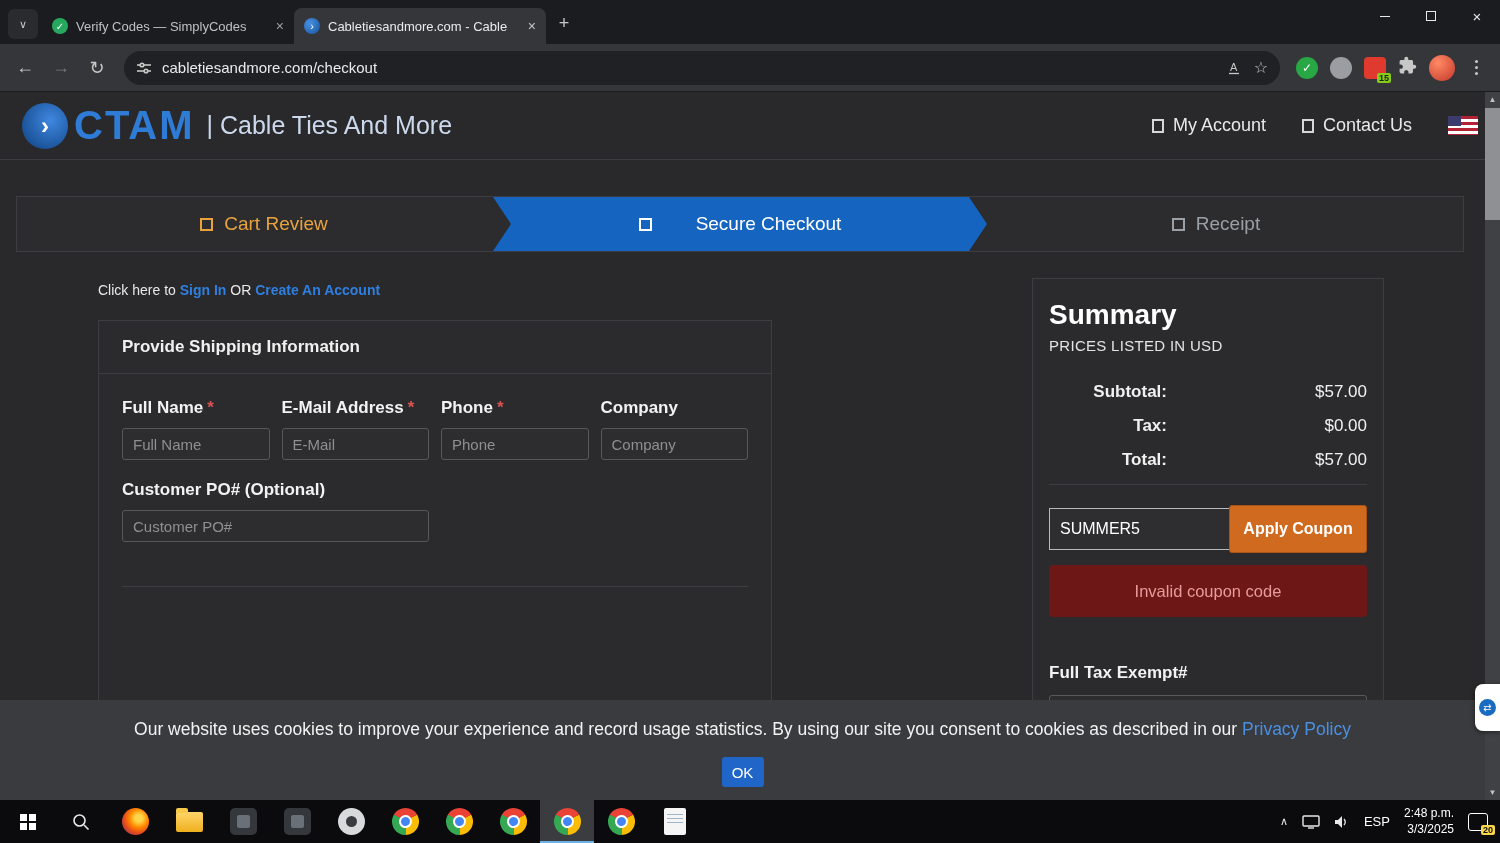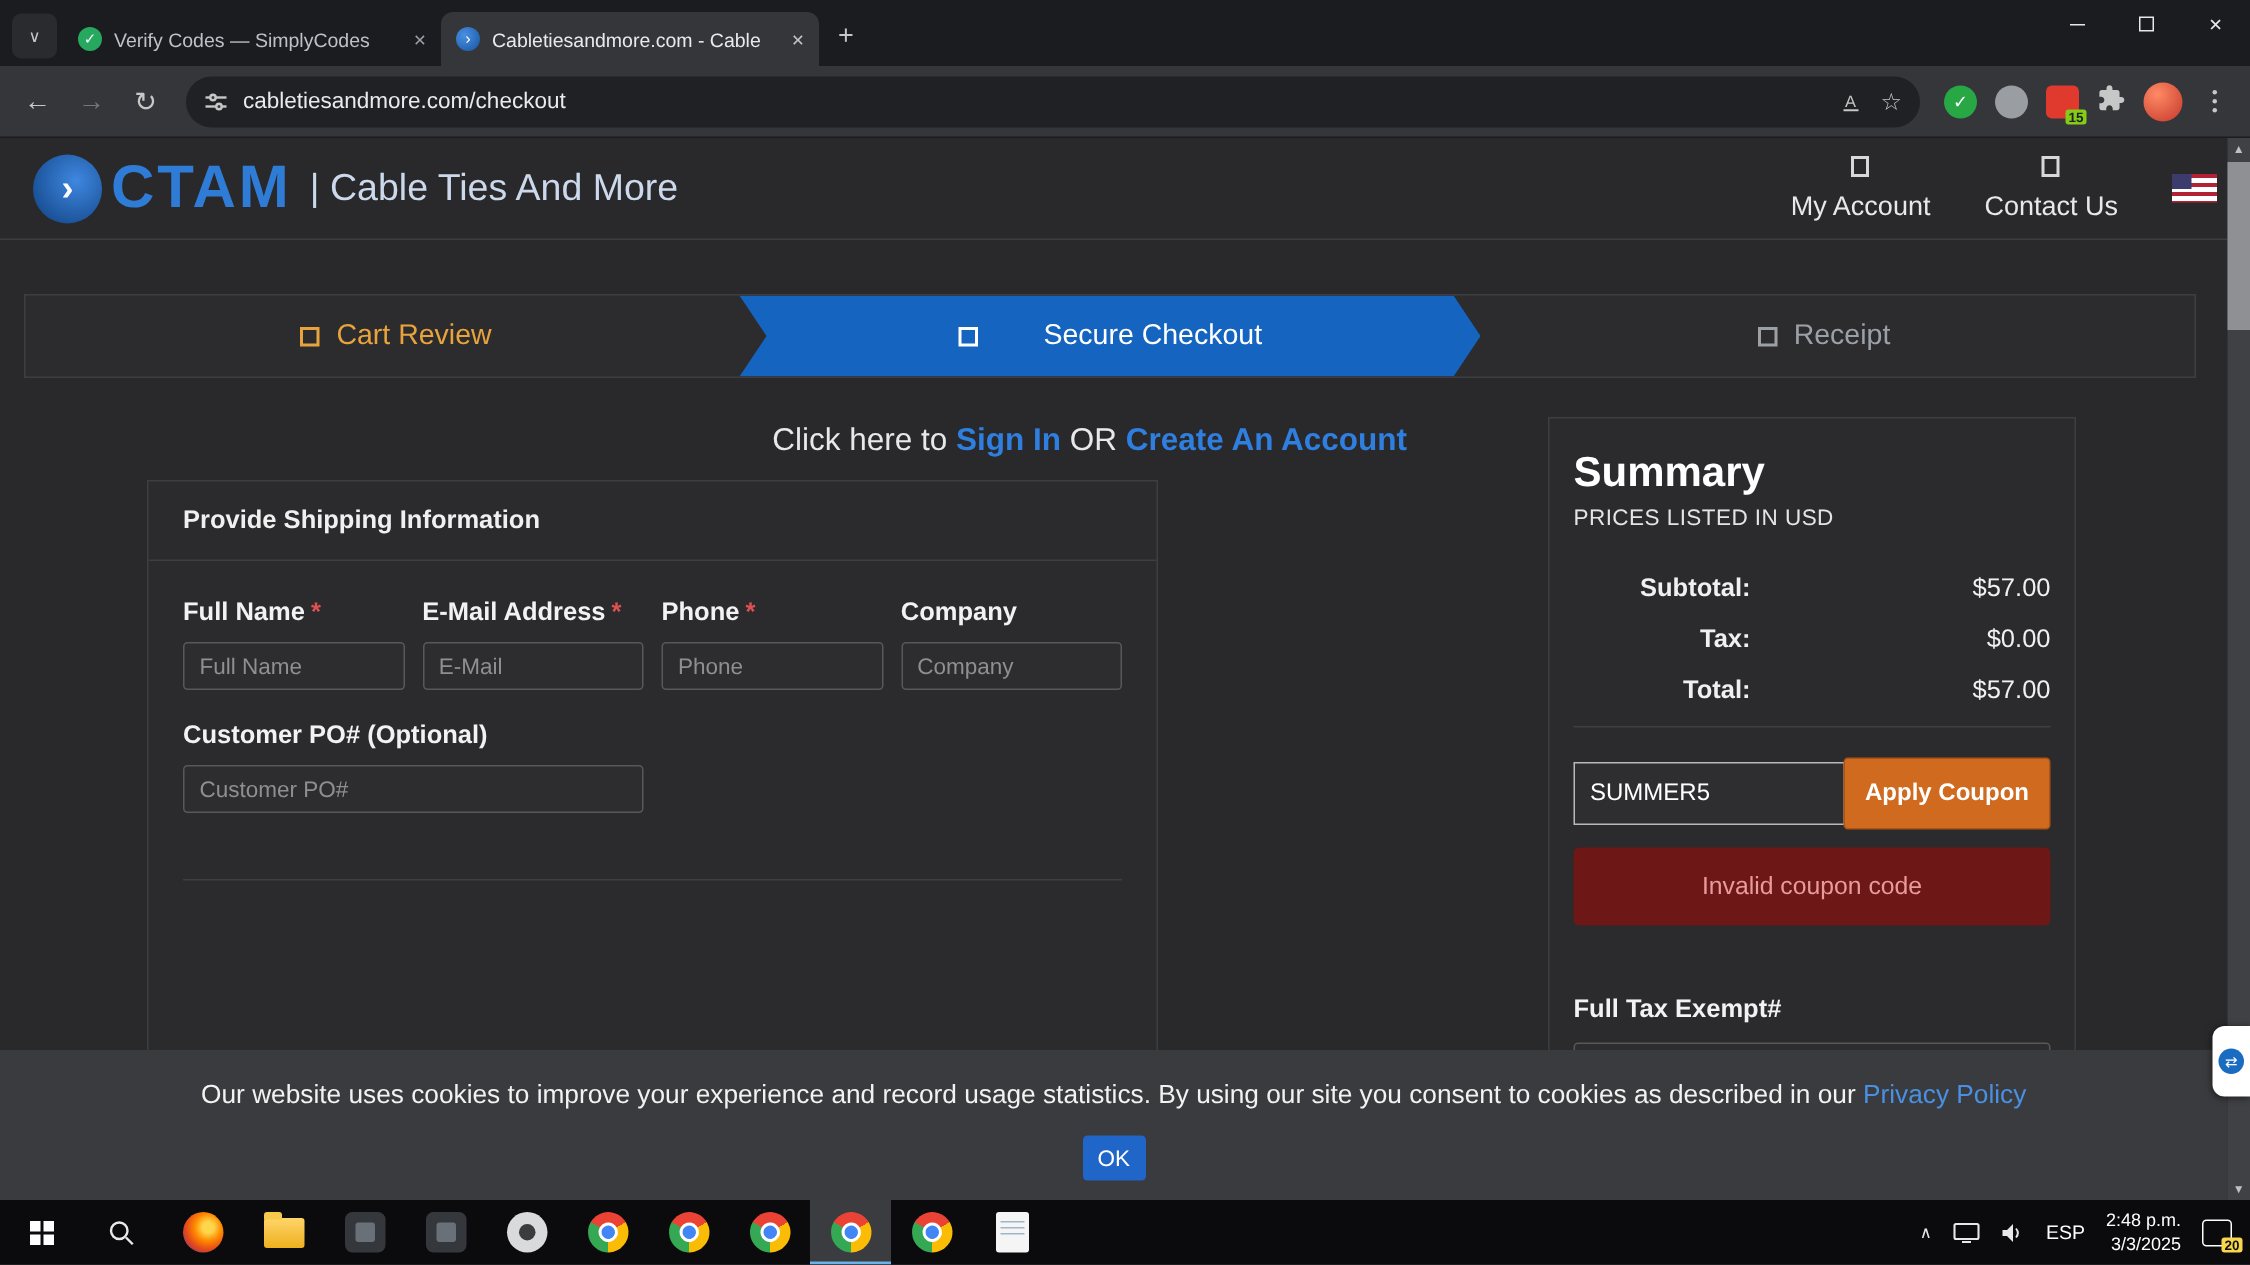--- a/index.html
+++ b/index.html
@@ -51,36 +51,36 @@
   
   .page { position:relative; flex:1; background:#29292b; overflow:hidden; }
 
   .site-header { height:68px; display:flex; align-items:center; padding:0 22px; border-bottom:1px solid #3d3e42; }
   .logo-mark { width:46px; height:46px; border-radius:50%; background:radial-gradient(circle at 62% 38%, #3f87e0, #0d3f7e);
                color:#fff; font-size:24px; font-weight:bold; display:flex; align-items:center; justify-content:center;
                margin-right:6px; }
   .logo-text { font-size:40px; font-weight:bold; color:#2f7cd6; letter-spacing:2px; }
   .logo-tagline { font-size:25px; color:#ccd9ec; margin-left:12px; }
   .header-right { margin-left:auto; display:flex; align-items:center; gap:36px; color:#e8e8e8; font-size:18px; }
-  .header-link { display:flex; align-items:center; gap:9px;flex-direction:column; }
+  .header-link { display:flex; align-items:center; gap:9px; }
   .sq-icon { width:12px; height:14px; border:2px solid #d8d8d8; display:inline-block; }
   .flag { width:30px; height:19px; position:relative;
           background:repeating-linear-gradient(#b22234 0 3px, #fff 3px 6px); }
   .flag::after { content:""; position:absolute; top:0; left:0; width:13px; height:10px; background:#3c3b6e; }
 
   .steps { position:absolute; top:104px; left:16px; right:36px; height:56px; border:1px solid #3d3e42;
            background:#2c2c2e; display:flex; }
   .step { flex:1; display:flex; align-items:center; justify-content:center; gap:11px; font-size:19px; }
   .step-icon { width:13px; height:13px; border:2px solid currentColor; flex:none; }
   .step.s1 { color:#e8a33d; }
   .step.s2 { background:#1565c0; color:#fff; position:relative; z-index:2; margin:0 -18px;
              clip-path:polygon(0 0, calc(100% - 18px) 0, 100% 50%, calc(100% - 18px) 100%, 0 100%, 18px 50%);gap:44px; }
   .step.s3 { color:#9aa0a6; }
 
-  .signin { position:absolute; top:190px; left:98px; width:840px; text-align:right; font-size:21px; color:#e8e8e8; }
+  .signin { position:absolute; top:190px; left:98px; width:840px; text-align:left; font-size:14px; color:#e8e8e8; }
   .signin .lnk { color:#2f7fe0; font-weight:bold; cursor:pointer; }
 
   .panel { border:1px solid #3d3e42; background:#2b2b2d; }
   .ship-panel { position:absolute; top:228px; left:98px; width:674px; height:470px; }
   .panel-header { padding:16px 23px; font-size:17px; font-weight:bold; color:#f0f0f0; border-bottom:1px solid #3d3e42; }
   .ship-body { padding:4px 23px 0; }
   .form-grid { display:grid; grid-template-columns:1fr 1fr 1fr 1fr; column-gap:12px; }
   .flabel { font-size:17px; font-weight:bold; color:#f2f2f2; margin:20px 0 10px; }
   .req { color:#e05252; margin-left:4px; }
   .finput { width:100%; height:32px; background:#2d2d2f; border:1px solid #585858; border-radius:3px; color:#e8e8e8;

